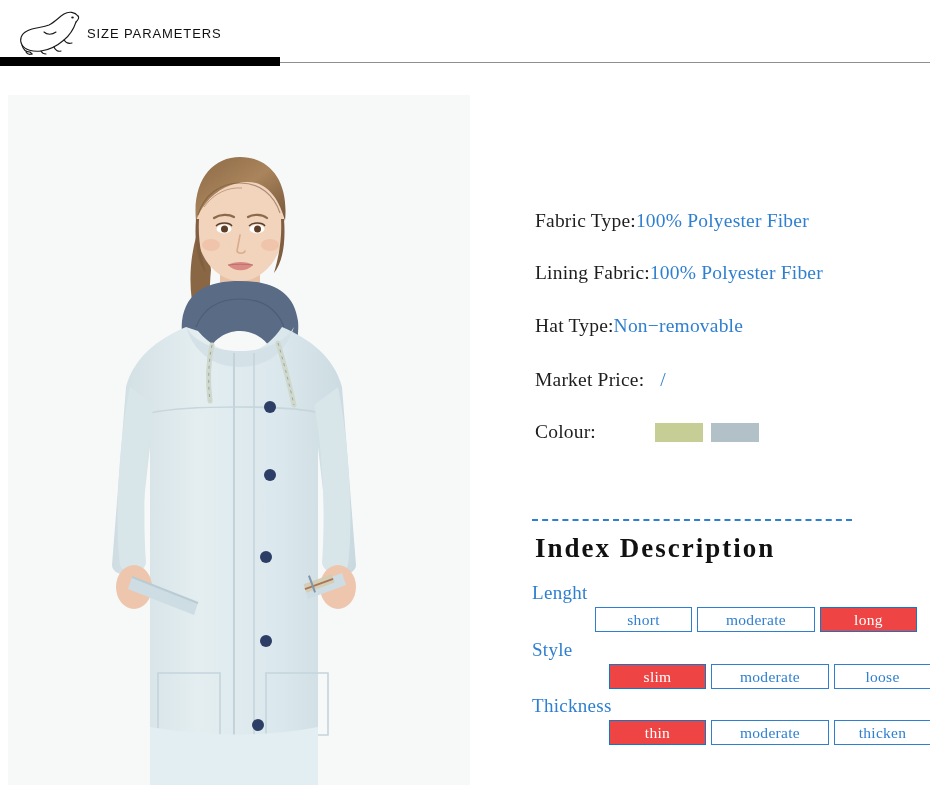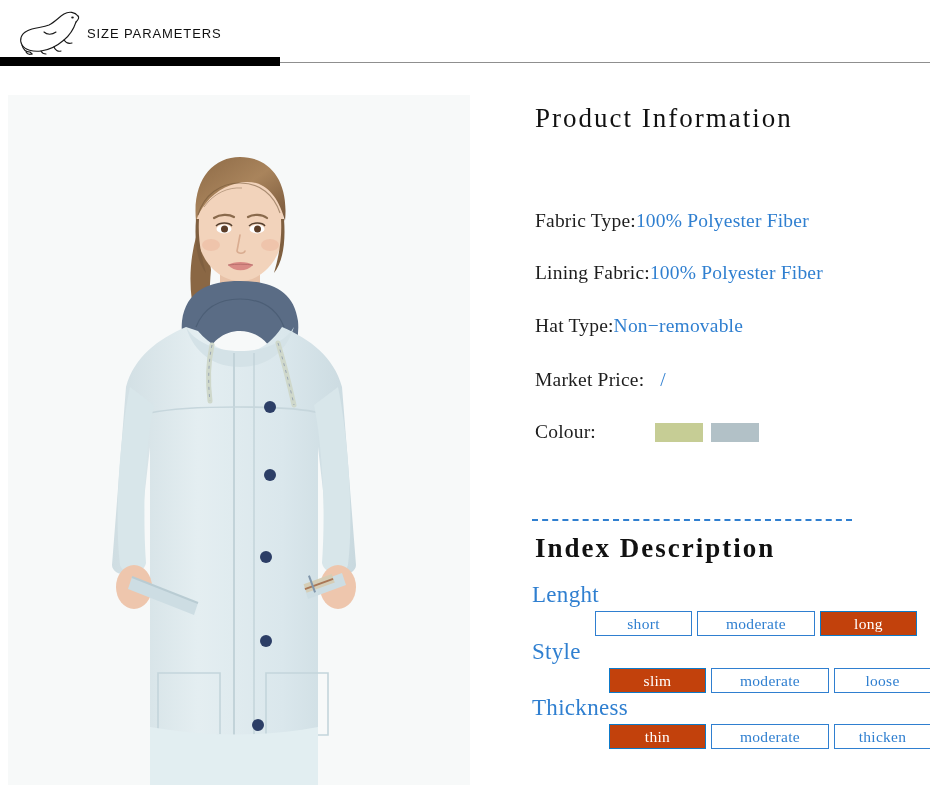--- a/index.html
+++ b/index.html
@@ -118,21 +118,21 @@
     left: 15px; top: 438px; font-weight: bold;
   }
 
   
   .index-group { position: absolute; left: 12px; }
   #index-group-lenght    { top: 488px; }
   #index-group-style     { top: 545px; }
   #index-group-thickness { top: 601px; }
 
   .index-label {
-    font-size: 23px;
+    font-size: 19px;
     color: #2f7fd0;
     letter-spacing: 0.3px;
     line-height: 1;
     white-space: nowrap;
     margin-bottom: 5px;
   }
   .index-options {
     display: flex;
     gap: 5px;
     padding-left: 10px;
@@ -149,21 +149,21 @@
     letter-spacing: 0.3px;
     white-space: nowrap;
     border: 1px solid #2f7fd0;
     background: #ffffff;
     color: #2f7fd0;
   }
   .opt.w1 { width: 97px; }
   .opt.w2 { width: 118px; }
   .opt.w3 { width: 97px; }
   .opt.selected {
-    background: #c2410c;
+    background: #ef4444;
     border-color: #0c7ac9;
     color: #ffffff;
   }
 </style>
 </head>
 <body>
 
 <div id="header">
 
   <div id="brand-logo">
@@ -294,21 +294,20 @@
     <path d="M176 746 L200 748 M176 752 L200 753" stroke="#c3ccd4" stroke-width="1"></path>
     <path d="M252 716 C264 712, 276 714, 280 722 C274 732, 258 732, 252 724 Z" fill="#dfe4e8"></path>
     <path d="M254 718 L278 720 M254 725 L278 726" stroke="#c3ccd4" stroke-width="1"></path>
     <path d="M260 742 C264 756, 264 770, 262 784" stroke="#c9d5e2" stroke-width="1.2" fill="none"></path>
     <path d="M188 706 C184 730, 184 760, 188 786" stroke="#6f8cb0" stroke-width="1.2" fill="none" opacity="0.6"></path>
   </svg>
 </div>
 
 <div id="info-panel">
 
-  <div id="product-information-heading" class="panel-heading">Product Information</div>
 
 
   <div id="spec-fabric" class="spec-row">
     <span class="spec-label">Fabric Type:</span><span class="spec-value">100% Polyester Fiber</span>
   </div>
 
   <div id="spec-lining" class="spec-row">
     <span class="spec-label">Lining Fabric:</span><span class="spec-value">100% Polyester Fiber</span>
   </div>
 

